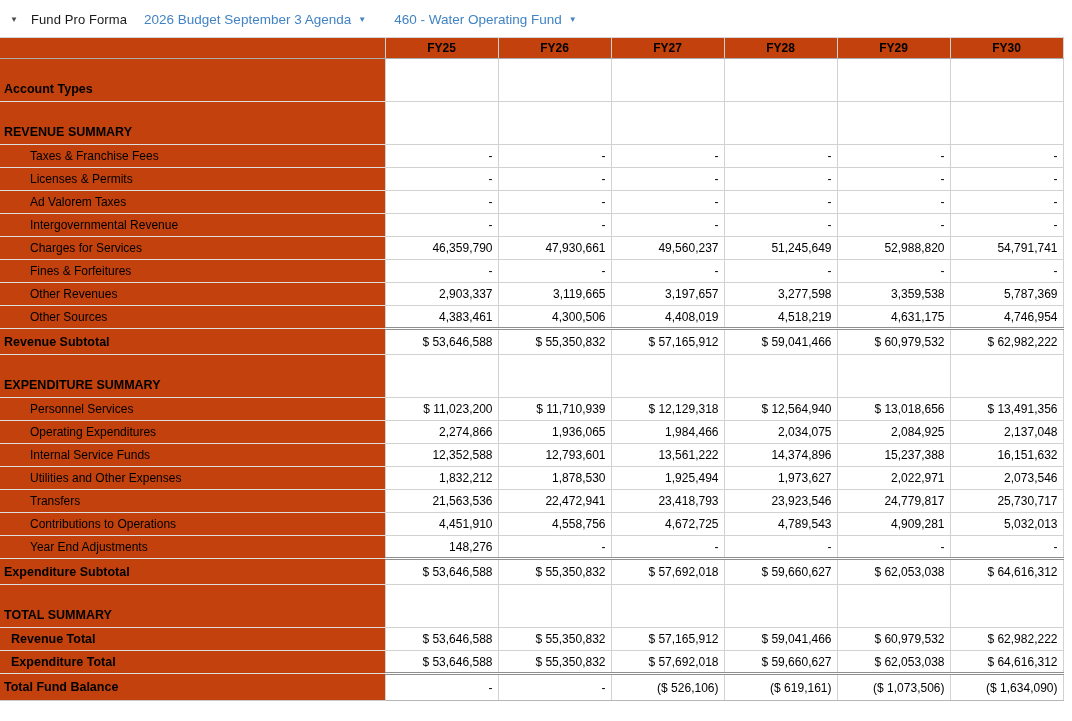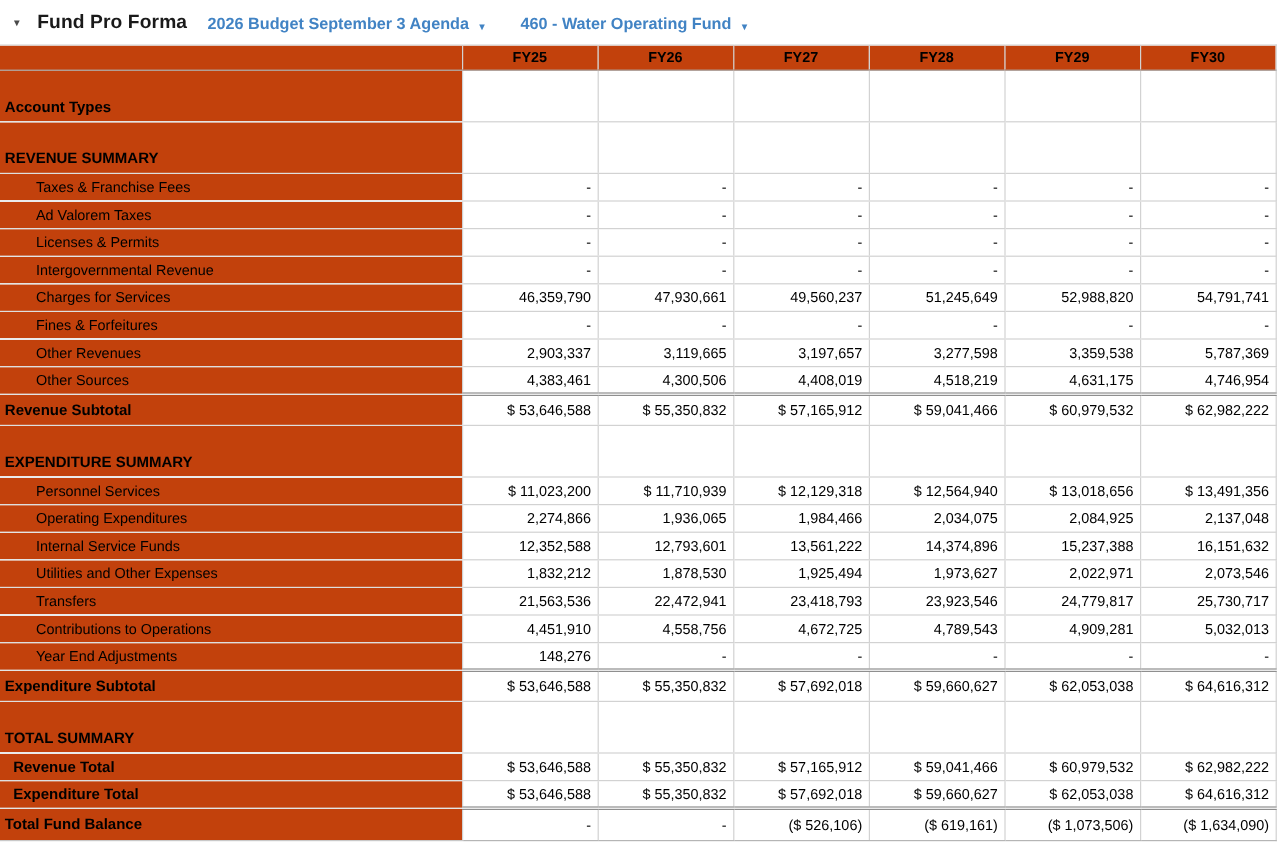--- a/index.html
+++ b/index.html
@@ -21,36 +21,35 @@
     height: 37px;
   }
   .collapse-toggle {
     color: #4a4a4a;
     font-size: 9px;
     width: 22px;
     cursor: pointer;
     flex: 0 0 auto;
   }
   .page-title {
-    font-weight: bold;
-    font-size: 16px;
+    font-weight: normal;
+    font-size: 13px;
     color: #1a1a1a;
     margin-right: 17px;
     letter-spacing: 0.1px;
   }
   .dropdown-link {
     color: #4183c4;
     font-size: 13.5px;
     display: inline-flex;
-    align-items: flex-end;
+    align-items: center;
     cursor: pointer;
     margin-right: 28px;
     text-decoration: none;
     white-space: nowrap;
-    font-weight: bold;
   }
   .dropdown-link .caret {
     font-size: 8px;
     margin-left: 7px;
     color: #4183c4;
   }
 
   
   table.proforma {
     border-collapse: collapse;
@@ -183,30 +182,30 @@
       <tr class="detail">
         <td class="lbl">Taxes &amp; Franchise Fees</td>
         <td class="val">-</td>
         <td class="val">-</td>
         <td class="val">-</td>
         <td class="val">-</td>
         <td class="val">-</td>
         <td class="val">-</td>
       </tr>
       <tr class="detail">
+        <td class="lbl">Licenses &amp; Permits</td>
+        <td class="val">-</td>
+        <td class="val">-</td>
+        <td class="val">-</td>
+        <td class="val">-</td>
+        <td class="val">-</td>
+        <td class="val">-</td>
+      </tr>
+      <tr class="detail">
         <td class="lbl">Ad Valorem Taxes</td>
-        <td class="val">-</td>
-        <td class="val">-</td>
-        <td class="val">-</td>
-        <td class="val">-</td>
-        <td class="val">-</td>
-        <td class="val">-</td>
-      </tr>
-      <tr class="detail">
-        <td class="lbl">Licenses &amp; Permits</td>
         <td class="val">-</td>
         <td class="val">-</td>
         <td class="val">-</td>
         <td class="val">-</td>
         <td class="val">-</td>
         <td class="val">-</td>
       </tr>
       <tr class="detail">
         <td class="lbl">Intergovernmental Revenue</td>
         <td class="val">-</td>

